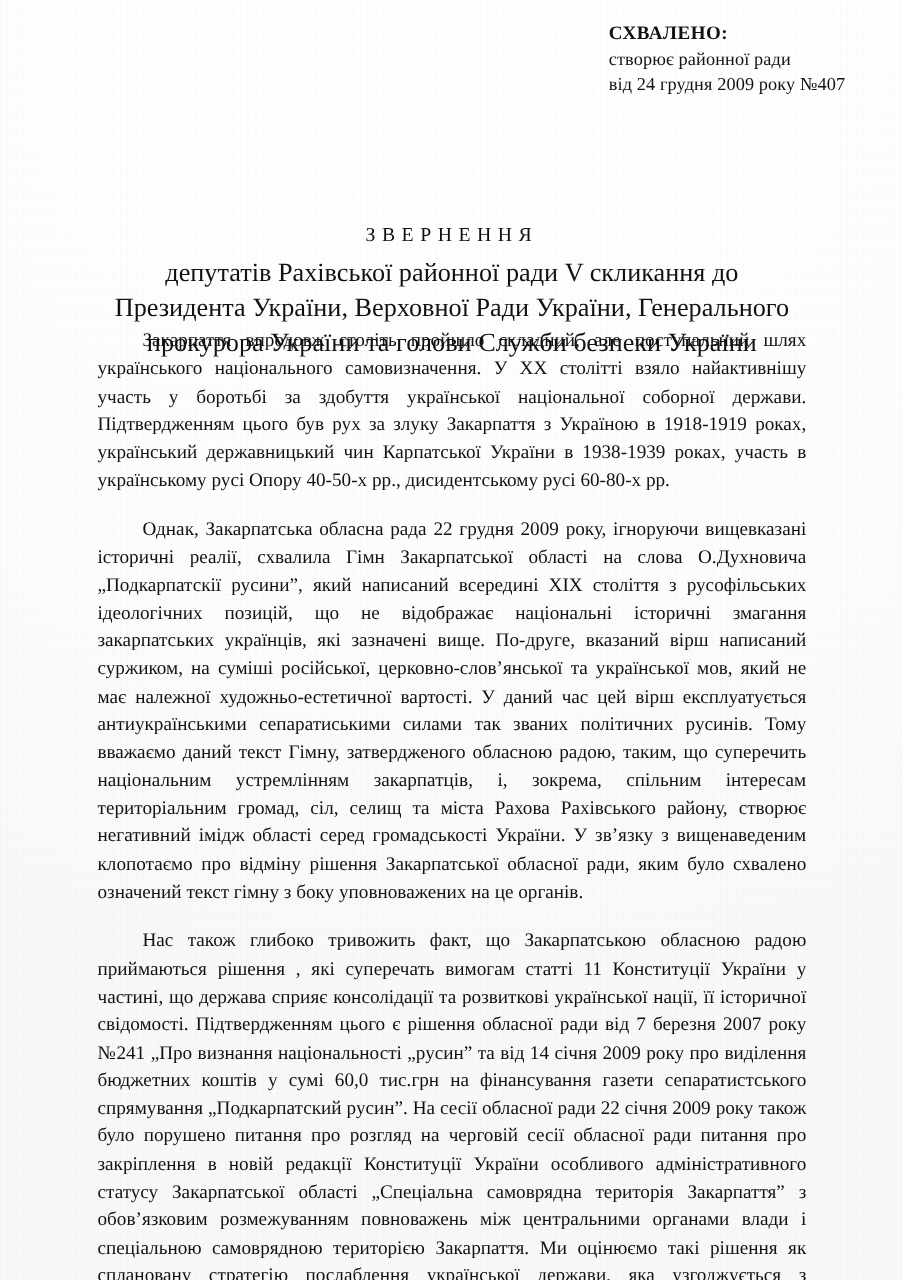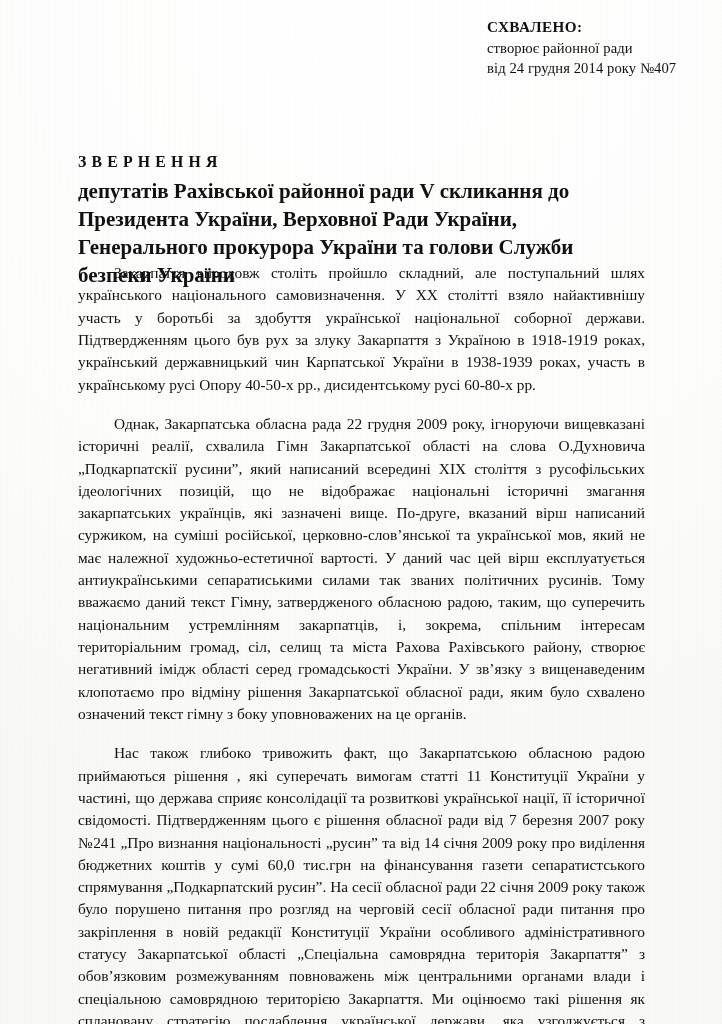--- a/index.html
+++ b/index.html
@@ -60,23 +60,24 @@
   }
   .approval .ln {
     display: block;
     white-space: nowrap;
   }
 
   
   .heading {
     position: absolute;
     left: 78px;
-    top: 151px;
+    top: 178px;
     width: 567px;
-    font-weight: bold;
+    text-align: center;
+    font-weight: normal;
     font-size: 15.6px;
     line-height: 1.33;
   }
   .heading .h-main {
     display: block;
     letter-spacing: 5.2px;
     font-size: 15.8px;
     margin-bottom: 6px;
   }
   .heading .h-sub {
@@ -107,21 +108,21 @@
 </head>
 <body>
 
 <div class="paper"></div>
 
 <div class="page">
 
   <div class="approval">
     <span class="ttl">СХВАЛЕНО:</span>
     <span class="ln">створює районної ради</span>
-    <span class="ln">від 24 грудня 2014 року №407</span>
+    <span class="ln">від 24 грудня 2009 року №407</span>
   </div>
 
   <div class="heading">
     <span class="h-main">ЗВЕРНЕННЯ</span>
     <span class="h-sub">депутатів Рахівської районної ради V скликання до Президента України, Верховної Ради України, Генерального прокурора України та голови Служби безпеки України</span>
   </div>
 
   <div class="body">
     <p>Закарпаття впродовж століть пройшло складний, але поступальний шлях українського національного самовизначення. У ХХ столітті взяло найактивнішу участь у боротьбі за здобуття української національної соборної держави. Підтвердженням цього був рух за злуку Закарпаття з Україною в 1918-1919 роках, український державницький чин Карпатської України в 1938-1939 роках, участь в українському русі Опору  40-50-х рр., дисидентському русі 60-80-х рр.</p>
     <p>Однак, Закарпатська обласна рада 22 грудня 2009 року, ігноруючи вищевказані історичні реалії, схвалила Гімн Закарпатської області на слова О.Духновича „Подкарпатскії русини”, який написаний всередині ХІХ століття з русофільських ідеологічних позицій, що не відображає національні історичні змагання закарпатських українців, які зазначені вище. По-друге, вказаний вірш написаний суржиком, на суміші російської, церковно-слов’янської та української мов, який не має належної художньо-естетичної вартості. У даний час цей вірш експлуатується антиукраїнськими сепаратиськими силами так званих політичних русинів. Тому вважаємо даний текст Гімну, затвердженого обласною радою, таким, що суперечить національним устремлінням закарпатців, і, зокрема, спільним інтересам територіальним громад, сіл, селищ та міста Рахова Рахівського району, створює негативний імідж області серед громадськості України. У зв’язку з вищенаведеним клопотаємо про відміну рішення Закарпатської обласної ради, яким було схвалено означений текст гімну з боку уповноважених на це органів.</p>

